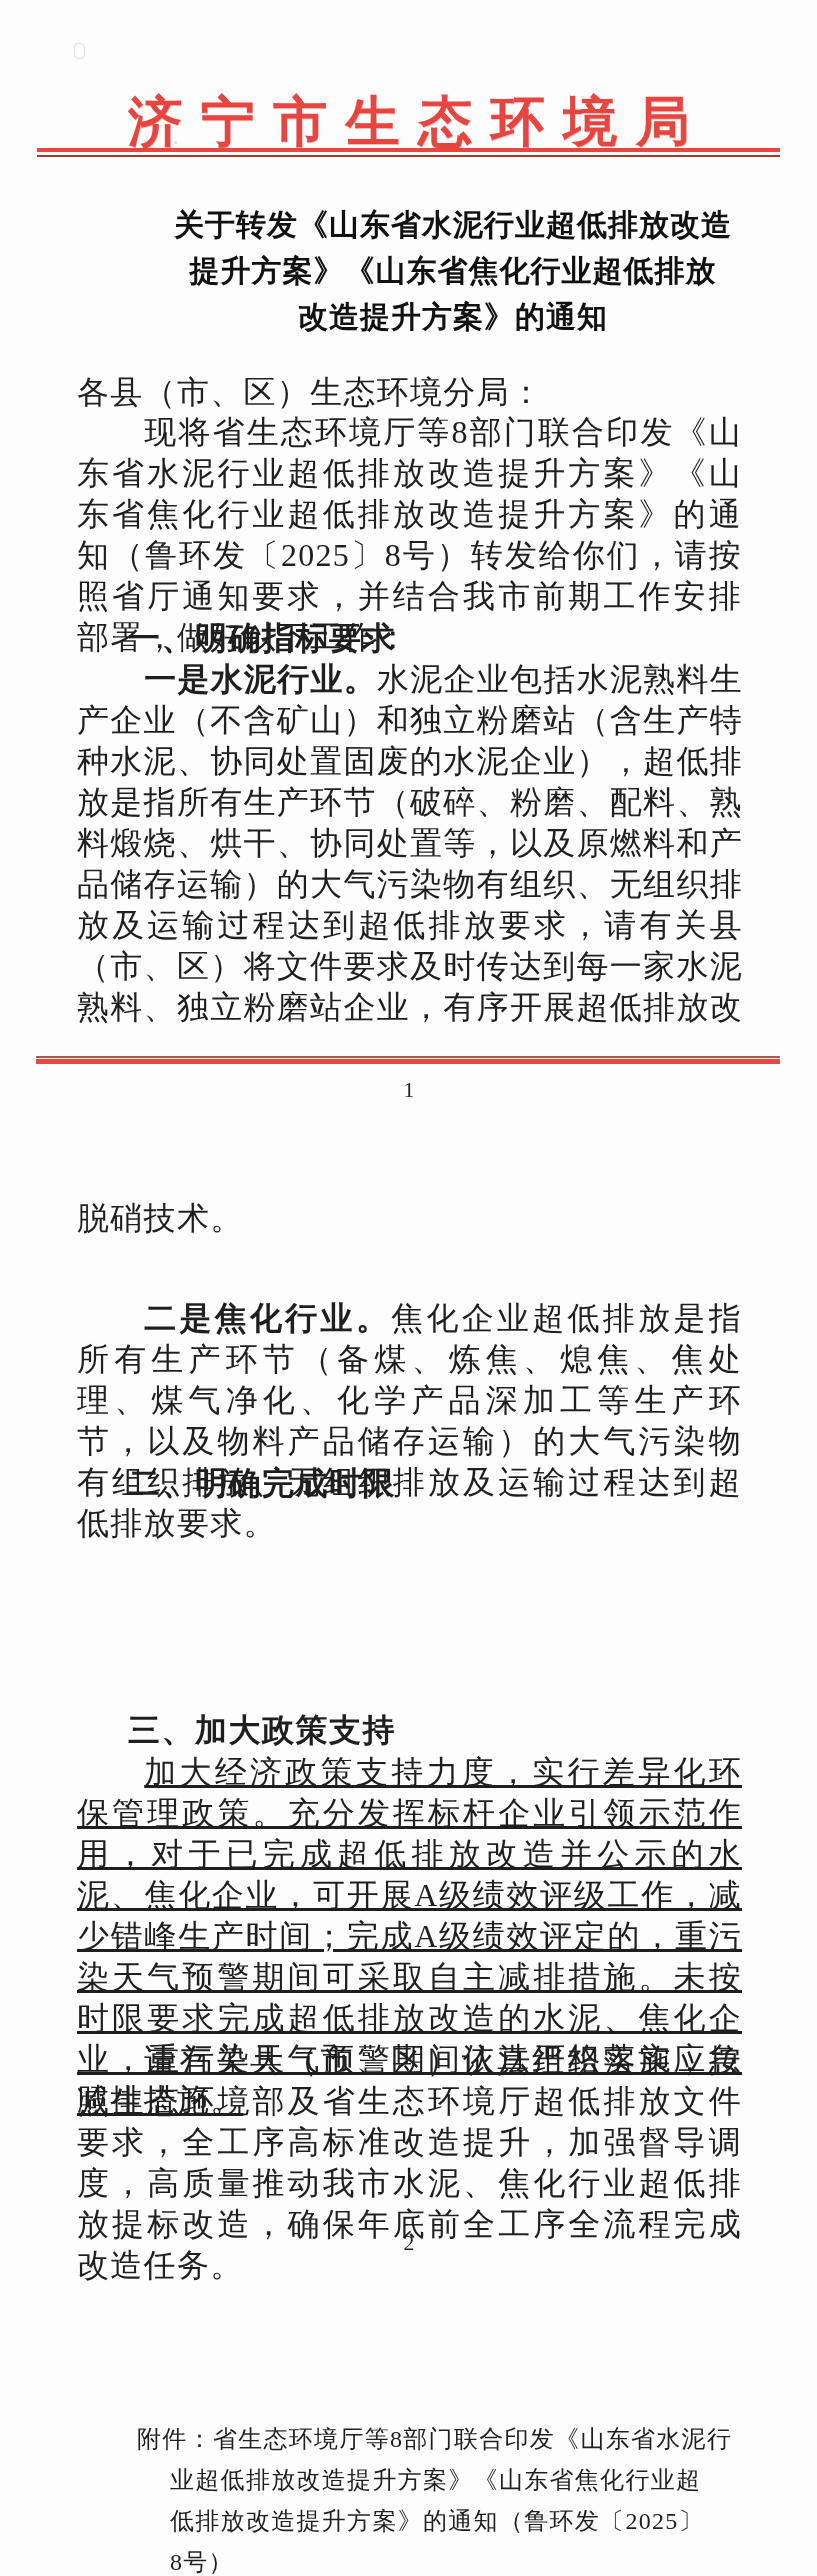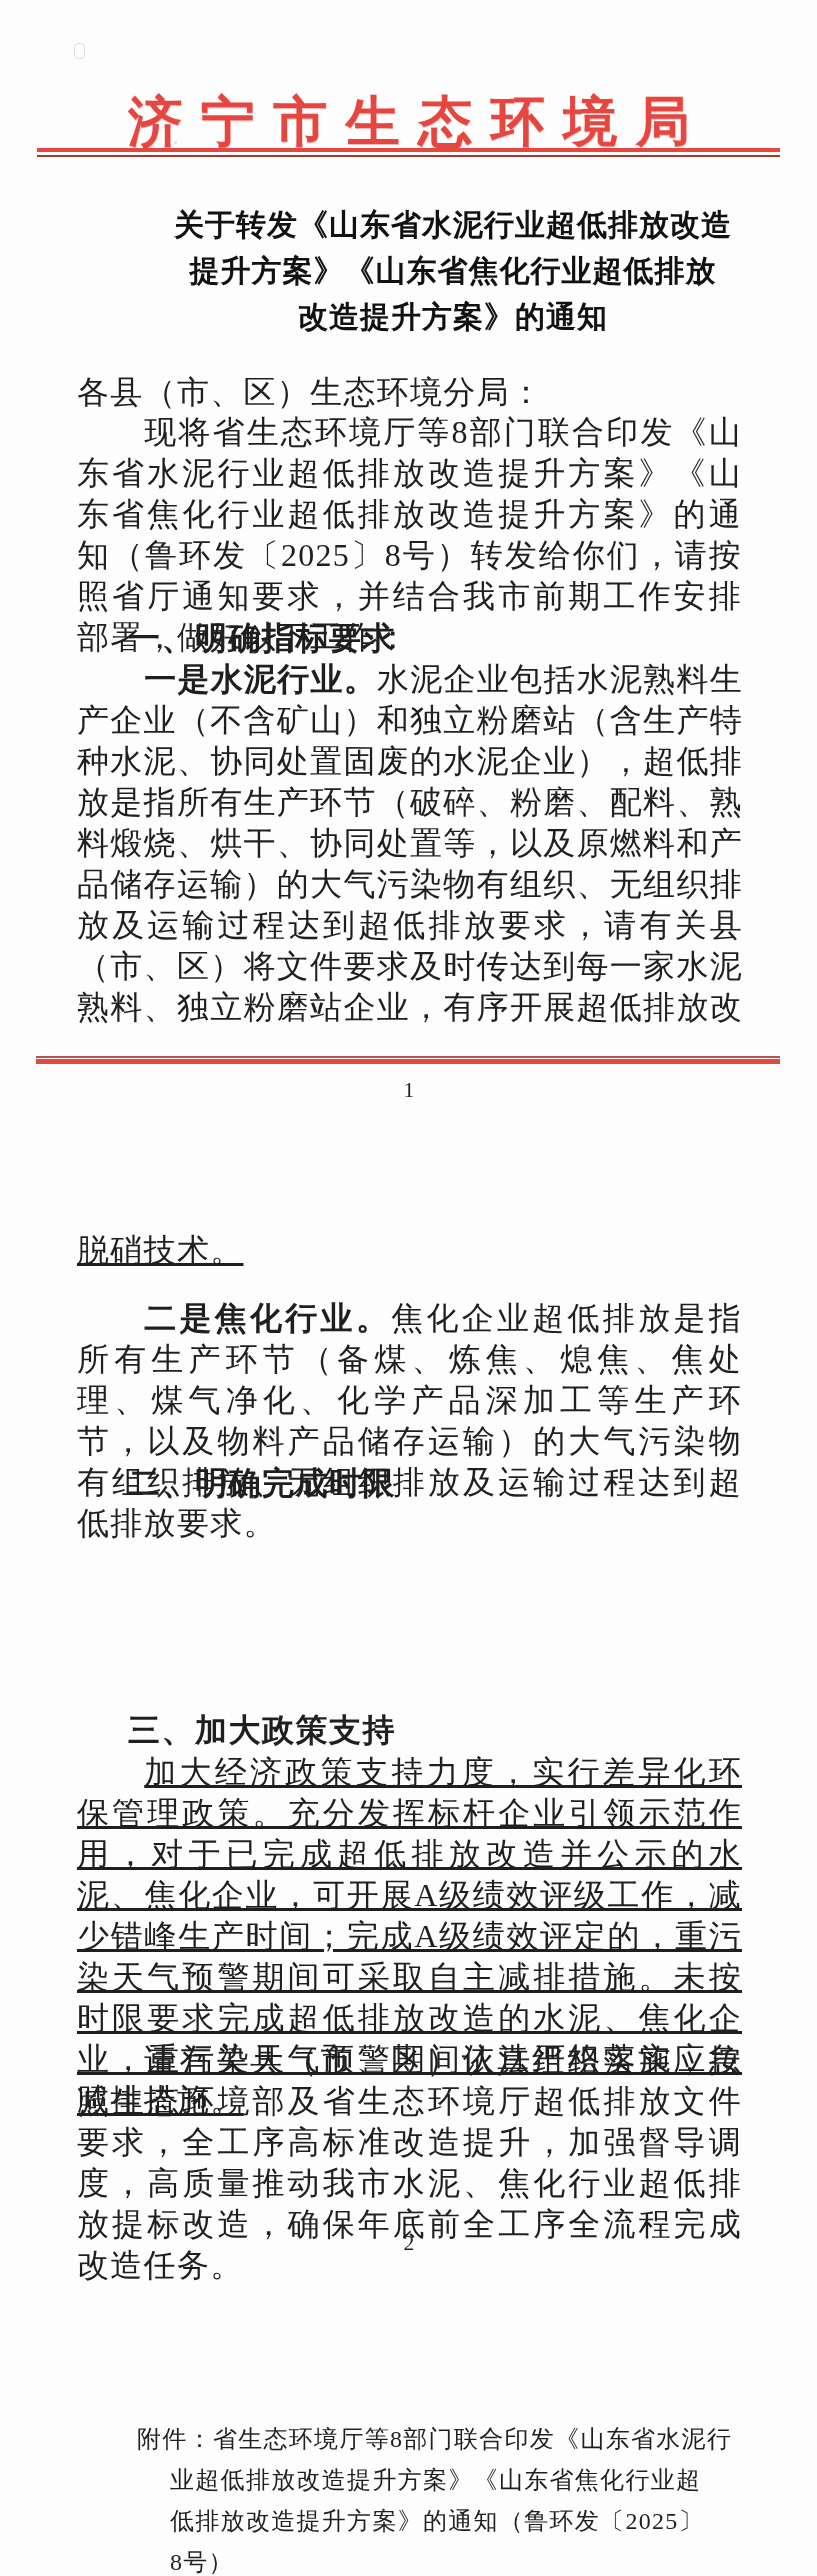--- a/index.html
+++ b/index.html
@@ -81,21 +81,21 @@
 
   <div class="abs heading" style="top:618px;">一、明确指标要求</div>
 
   <div class="abs para bodytext tight indent" style="top:659px;height:371px;overflow:hidden;"><span class="lead">一是水泥行业。</span><span>水泥企业包括水泥熟料生产企业（不含矿山）和独立粉磨站（含生产特种水泥、协同处置固废的水泥企业），超低排放是指所有生产环节（破碎、粉磨、配料、熟料煅烧、烘干、协同处置等，以及原燃料和产品储存运输）的大气污染物有组织、无组织排放及运输过程达到超低排放要求，请有关县（市、区）将文件要求及时传达到每一家水泥熟料、独立粉磨站企业，有序开展超低排放改造。其中，窑尾废气需采用选择性非催化还原（SNCR）、选择性催化还原（SCR）等组合脱硝技术，鼓励采用“SCR+”组合高效</span></div>
 
   <div class="abs rule-dark" style="left:36px;top:1056px;width:744px;height:1.5px;opacity:.85;"></div>
   <div class="abs rule" style="left:36px;top:1059px;width:744px;height:4.6px;"></div>
 
   <div class="abs center pageno" style="top:1078px;">1</div>
 
-  <div class="abs para bodytext" style="top:1230px;text-decoration:underline;">脱硝技术。</div>
+  <div class="abs para bodytext" style="top:1198px;">脱硝技术。</div>
 
   <div class="abs para bodytext indent" style="top:1298px;"><span class="lead">二是焦化行业。</span><span>焦化企业超低排放是指所有生产环节（备煤、炼焦、熄焦、焦处理、煤气净化、化学产品深加工等生产环节，以及物料产品储存运输）的大气污染物有组织排放、无组织排放及运输过程达到超低排放要求。</span></div>
 
   <div class="abs heading" style="top:1463px;">二、明确完成时限</div>
 
 
   <div class="abs heading" style="top:1710px;">三、加大政策支持</div>
 
   <div class="abs para bodytext indent" style="top:1752px;text-decoration:underline;">加大经济政策支持力度，实行差异化环保管理政策。充分发挥标杆企业引领示范作用，对于已完成超低排放改造并公示的水泥、焦化企业，可开展A级绩效评级工作，减少错峰生产时间；完成A级绩效评定的，重污染天气预警期间可采取自主减排措施。未按时限要求完成超低排放改造的水泥、焦化企业，重污染天气预警期间依法严格落实应急减排措施。</div>
 

